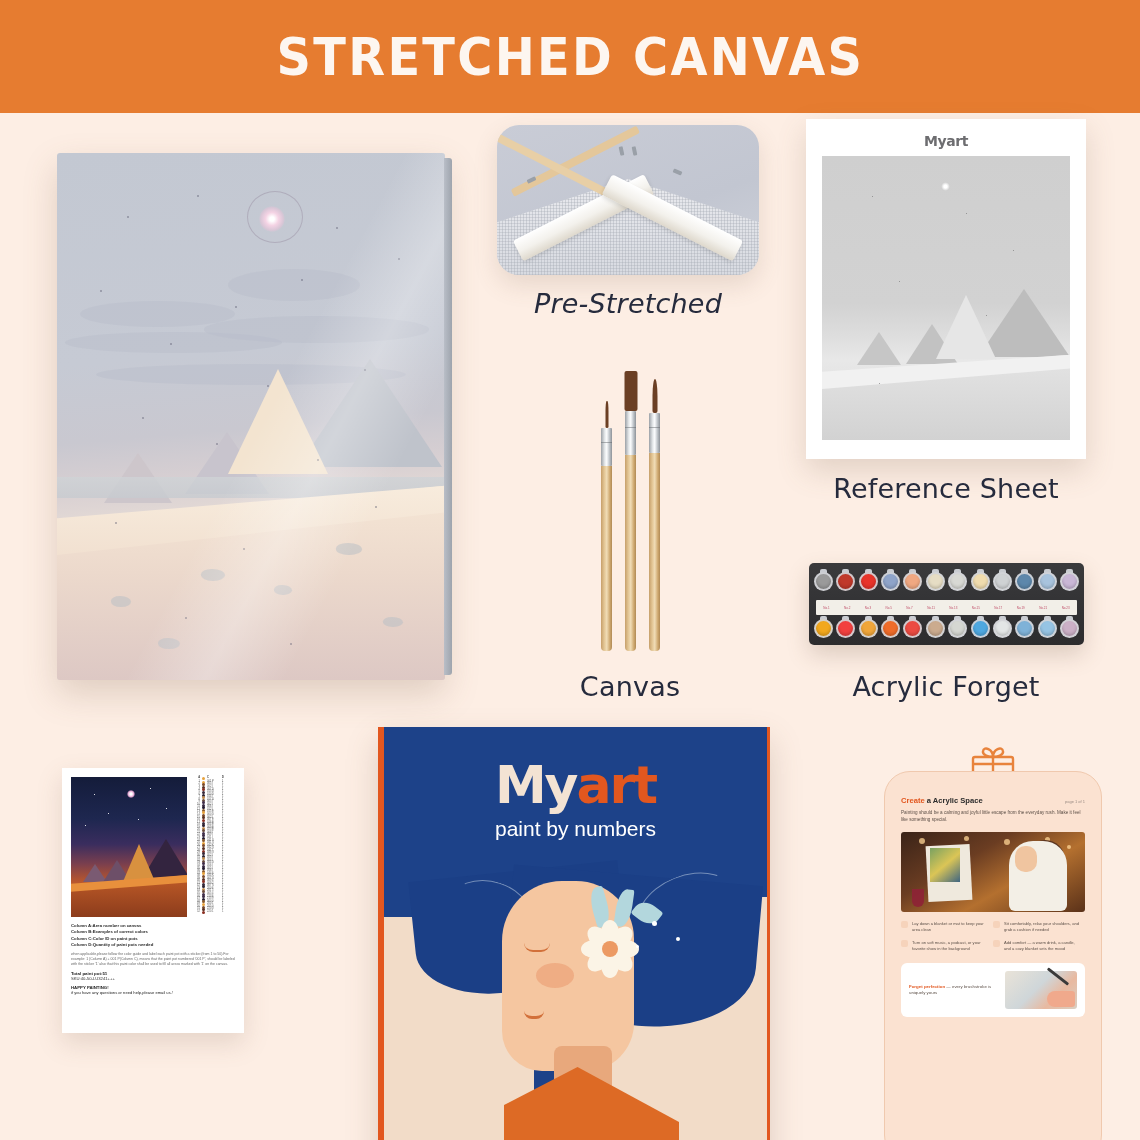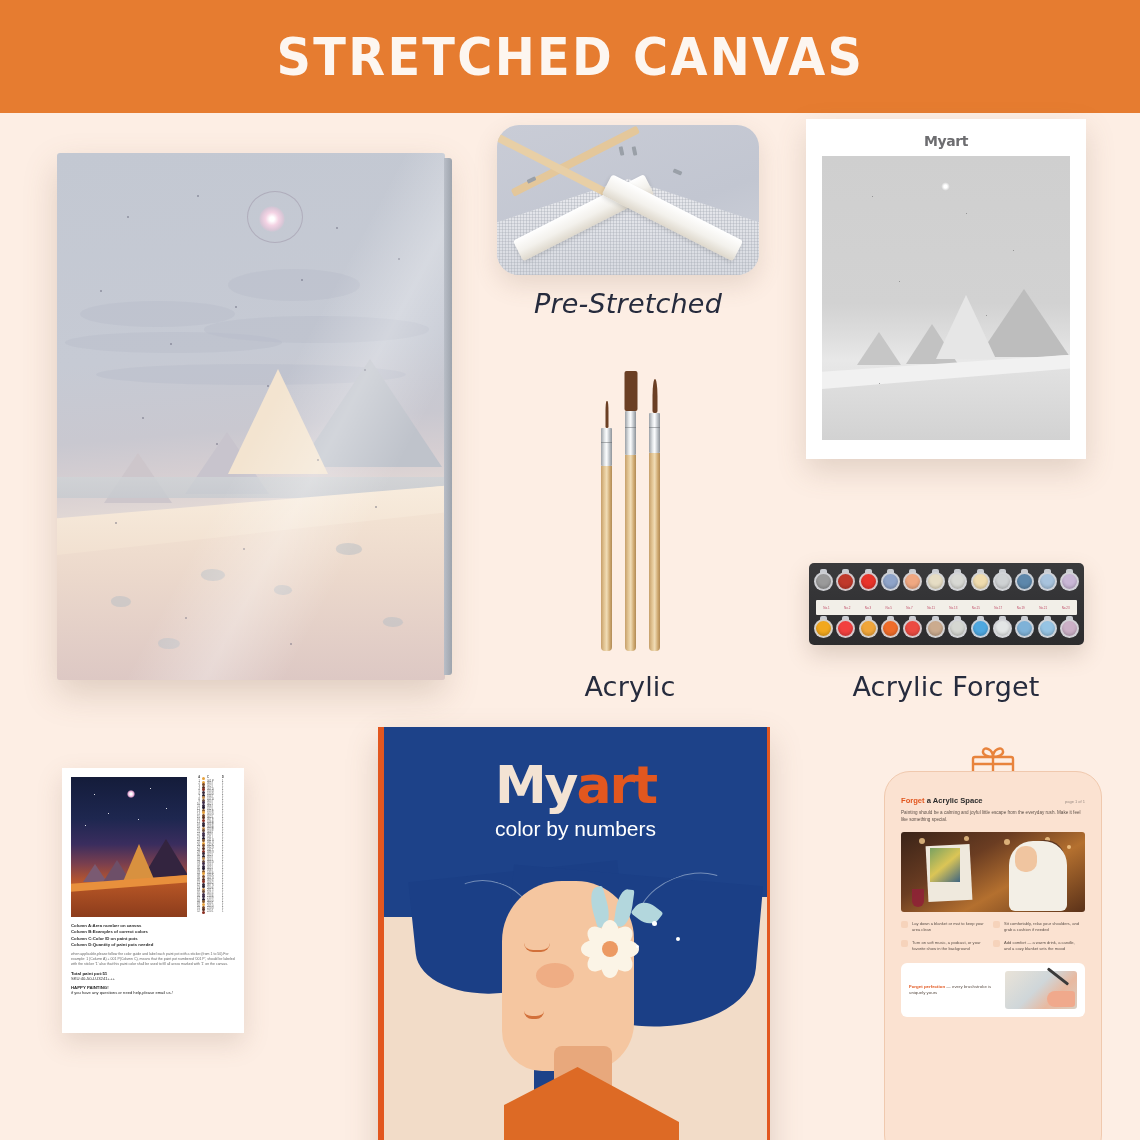--- a/index.html
+++ b/index.html
@@ -327,39 +327,40 @@
       <div class="ref-dune" style="top:70%;height:30%;background:linear-gradient(180deg,#e4e4e4,#d2d2d2);clip-path:polygon(0 24%,100% 0,100% 100%,0 100%);"></div>
       <div class="ref-dune" style="top:70%;height:12%;background:#f1f1f1;clip-path:polygon(0 50%,100% 0,100% 40%,0 100%);"></div>
       <div class="ref-speck" style="left:20%;top:14%;"></div>
         <div class="ref-speck" style="left:58%;top:20%;"></div>
       <div class="ref-speck" style="left:77%;top:33%;"></div>
         <div class="ref-speck" style="left:31%;top:44%;"></div>
       <div class="ref-speck" style="left:66%;top:56%;"></div>
         <div class="ref-speck" style="left:23%;top:80%;"></div>
     </div>
   </div>
+  <div class="label" style="left:806px; top:360px; width:280px;">Reference Sheet</div>
 
   <div class="brushes">
     <div class="brush" style="left:18px;height:250px;">
       <div class="b-handle" style="height:185px;"></div>
       <div class="b-ferrule" style="bottom:185px;height:38px;"></div>
       <div class="b-tip" style="bottom:223px;width:3px;height:27px;border-radius:50% 50% 2px 2px;"></div>
     </div>
     <div class="brush" style="left:42px;height:280px;">
       <div class="b-handle" style="height:196px;"></div>
       <div class="b-ferrule" style="bottom:196px;height:44px;"></div>
       <div class="b-tip" style="bottom:240px;width:13px;height:40px;border-radius:2px;"></div>
     </div>
     <div class="brush" style="left:66px;height:272px;">
       <div class="b-handle" style="height:198px;"></div>
       <div class="b-ferrule" style="bottom:198px;height:40px;"></div>
       <div class="b-tip" style="bottom:238px;width:5px;height:34px;border-radius:50% 50% 2px 2px;"></div>
     </div>
   </div>
-  <div class="label" style="left:500px; top:558px; width:260px;">Acrylic</div>
+  <div class="label" style="left:500px; top:558px; width:260px;">Canvas</div>
 
   <div class="paints">
     <div class="pot-row" id="potRowTop">
         <div class="pot">
           <div class="pot-tab"></div>
           <div class="pot-lid" style="background:#9a9a9a"></div>
         </div>
         <div class="pot">
           <div class="pot-tab"></div>
           <div class="pot-lid" style="background:#c0392b"></div>
@@ -822,21 +823,21 @@
     <div class="cc-tot">Total paint pot:51</div>
     <div class="cc-sku">SKU:40-50-LU3241+++</div>
     <div class="cc-happy">HAPPY PAINTING!</div>
     <div class="cc-help">if you have any questions or need help,please email us.!</div>
   </div>
 
   <div class="myartbox">
     <div class="mb-logo">
       <span class="mb-my">My</span><span class="mb-art">art</span>
     </div>
-    <div class="mb-sub">color by numbers</div>
+    <div class="mb-sub">paint by numbers</div>
     <div class="mb-scene">
       <div class="mb-beigeL"></div>
       <div class="mb-beigeR"></div>
       <div class="mb-hairL"></div>
       <div class="mb-hairR"></div>
       <div class="mb-strand" style="left:60px;top:10px;width:90px;height:70px;transform:rotate(18deg);"></div>
       <div class="mb-strand" style="left:250px;top:4px;width:110px;height:80px;transform:rotate(-22deg);"></div>
       <div class="mb-face"></div>
       <div class="mb-cheek"></div>
       <div style="position:absolute;left:140px;top:72px;width:26px;height:9px;border-bottom:2.5px solid #D2703A;border-radius:0 0 14px 14px;"></div>
@@ -867,21 +868,21 @@
     <svg class="gift" width="46" height="42" viewBox="0 0 46 42" fill="none" stroke="#E8833C" stroke-width="2.4">
       <rect x="3" y="14" width="40" height="26" rx="2"></rect>
       <line x1="3" y1="21" x2="43" y2="21"></line>
       <line x1="23" y1="14" x2="23" y2="40"></line>
       <path d="M23 14 C 23 6, 14 3, 13 8 C 12 12, 19 14, 23 14 Z"></path>
       <path d="M23 14 C 23 6, 32 3, 33 8 C 34 12, 27 14, 23 14 Z"></path>
     </svg>
     <div class="pg-card">
       <div class="pg-inner">
         <div class="pg-head">
-          <div class="pg-title"><i>Forget</i><span> a Acrylic Space</span></div>
+          <div class="pg-title"><i>Create</i><span> a Acrylic Space</span></div>
           <div class="pg-page">page 1 of 1</div>
         </div>
         <div class="pg-desc">Painting should be a calming and joyful little escape from the everyday rush. Make it feel like something special.</div>
         <div class="pg-photo">
           <div class="pg-bokeh" style="left:10%;top:8%;width:6px;height:6px;"></div>
           <div class="pg-bokeh" style="left:34%;top:5%;width:5px;height:5px;"></div>
           <div class="pg-bokeh" style="left:56%;top:9%;width:6px;height:6px;"></div>
           <div class="pg-bokeh" style="left:78%;top:6%;width:5px;height:5px;"></div>
           <div class="pg-bokeh" style="left:90%;top:16%;width:4px;height:4px;"></div>
           <div class="pg-easel"></div>

